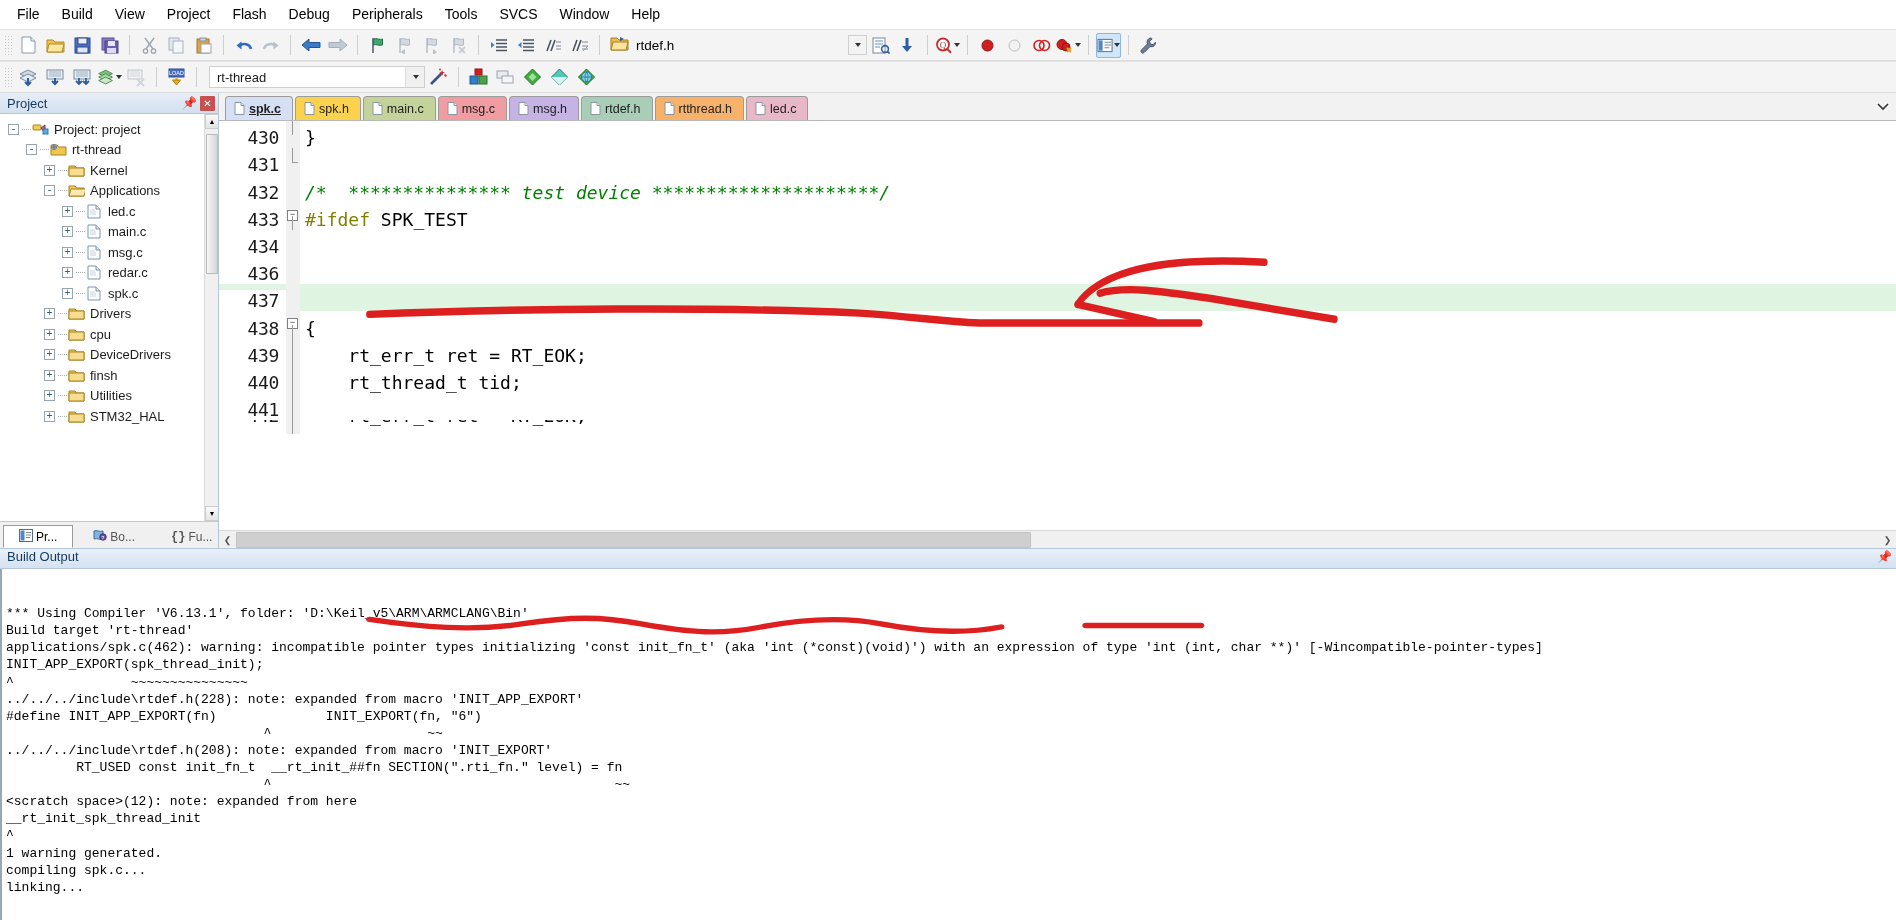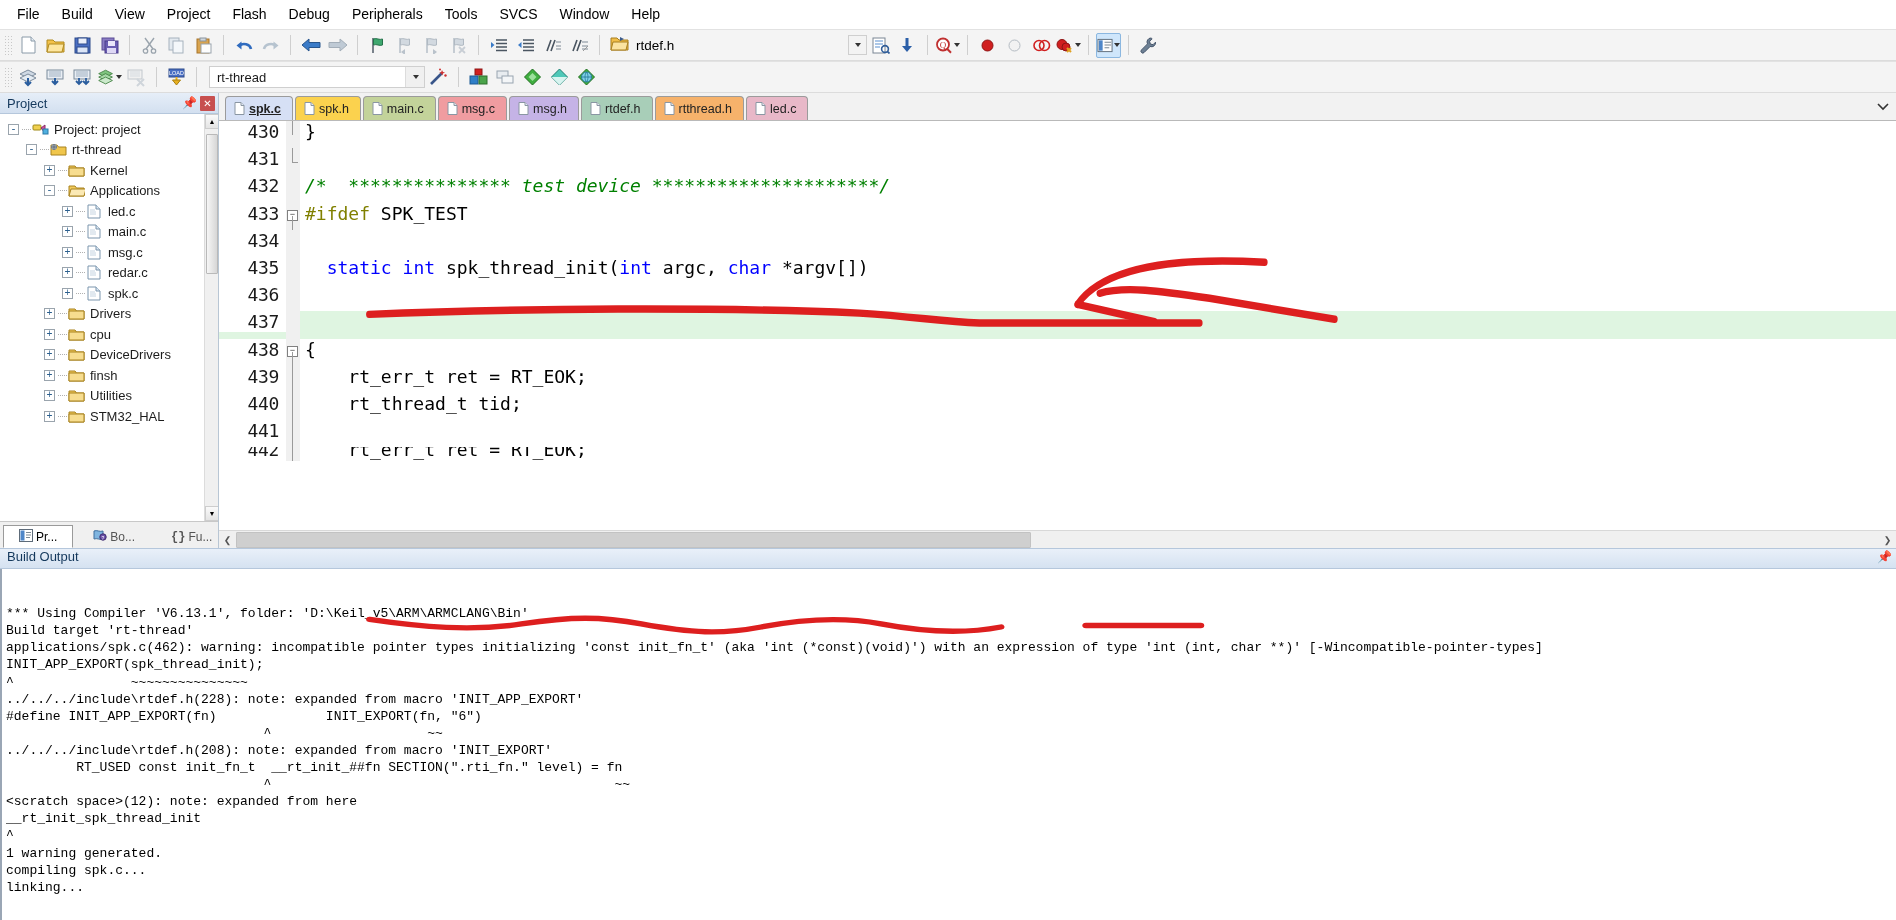--- a/index.html
+++ b/index.html
@@ -167,21 +167,21 @@
   .tab-scroll-btn {
     position:absolute; right:4px; bottom:4px;
     width:18px;height:18px;display:flex;align-items:center;justify-content:center;
   }
   .codearea {
     flex: 1; position: relative; overflow: hidden;
     background: #fff;
     font-family: "DejaVu Sans Mono", "Liberation Mono", monospace;
     font-size: 18px;
   }
-  .coderow { display: flex; height: 27.2px; align-items: flex-start; position: relative;}
+  .coderow { display: flex; height: 27.2px; align-items: flex-end; position: relative;}
   .gutter {
     width: 67px; flex: 0 0 67px; text-align: right; padding-right: 7px;
     color: #1a1a1a; background: #fff; font-size: 18px; letter-spacing:-0.3px;
   }
   .foldcol {
     width: 14px; flex: 0 0 14px; position: relative; height: 100%;
     background: #f0f0f0;
   }
   .foldbox {
     position:absolute; left:1px; top:7px; width: 11px; height: 11px;
@@ -873,25 +873,20 @@
               <div class="foldline half-bot"></div>
             </div>
             <div class="codetext"><span class="pre">#ifdef</span><span class="plain"> SPK_TEST</span></div>
           </div>
           <div class="coderow">
             <div class="gutter">434</div>
             <div class="foldcol"></div>
             <div class="codetext">&nbsp;</div>
           </div>
           <div class="coderow">
-            <div class="gutter">435</div>
-            <div class="foldcol"></div>
-            <div class="codetext"><span class="plain">  </span><span class="kw">static</span><span class="plain"> </span><span class="kw">int</span><span class="plain"> spk_thread_init(</span><span class="kw">int</span><span class="plain"> argc, </span><span class="kw">char</span><span class="plain"> *argv[])</span></div>
-          </div>
-          <div class="coderow">
             <div class="gutter">436</div>
             <div class="foldcol"></div>
             <div class="codetext">&nbsp;</div>
           </div>
           <div class="coderow hl-green">
             <div class="gutter">437</div>
             <div class="foldcol"></div>
           </div>
           <div class="coderow">
             <div class="gutter">438</div>

